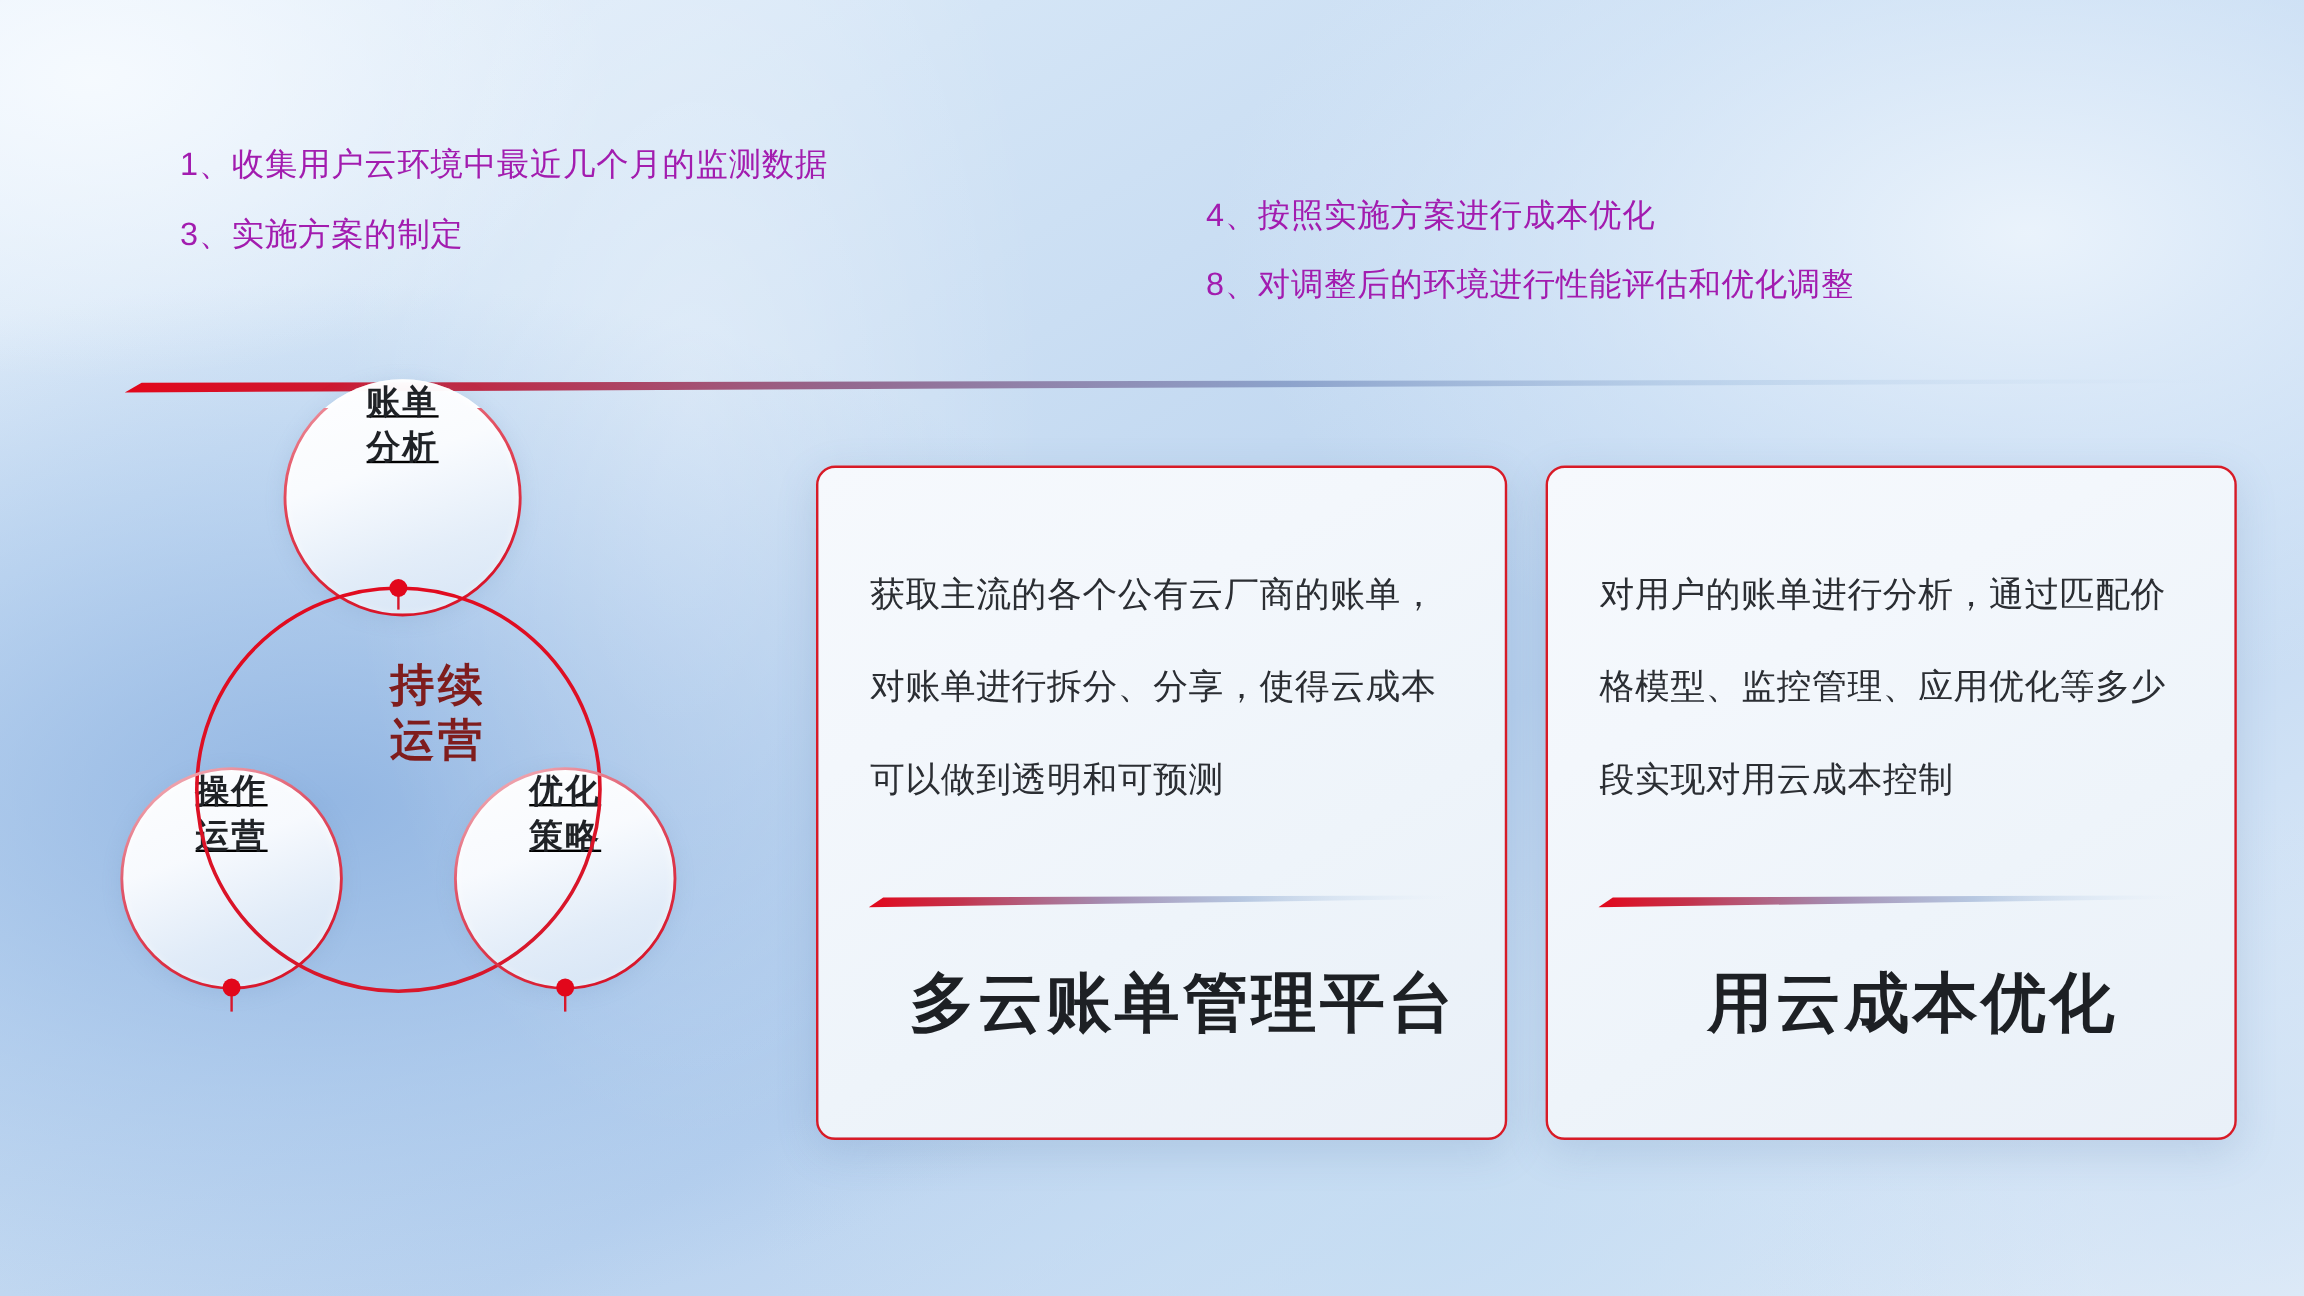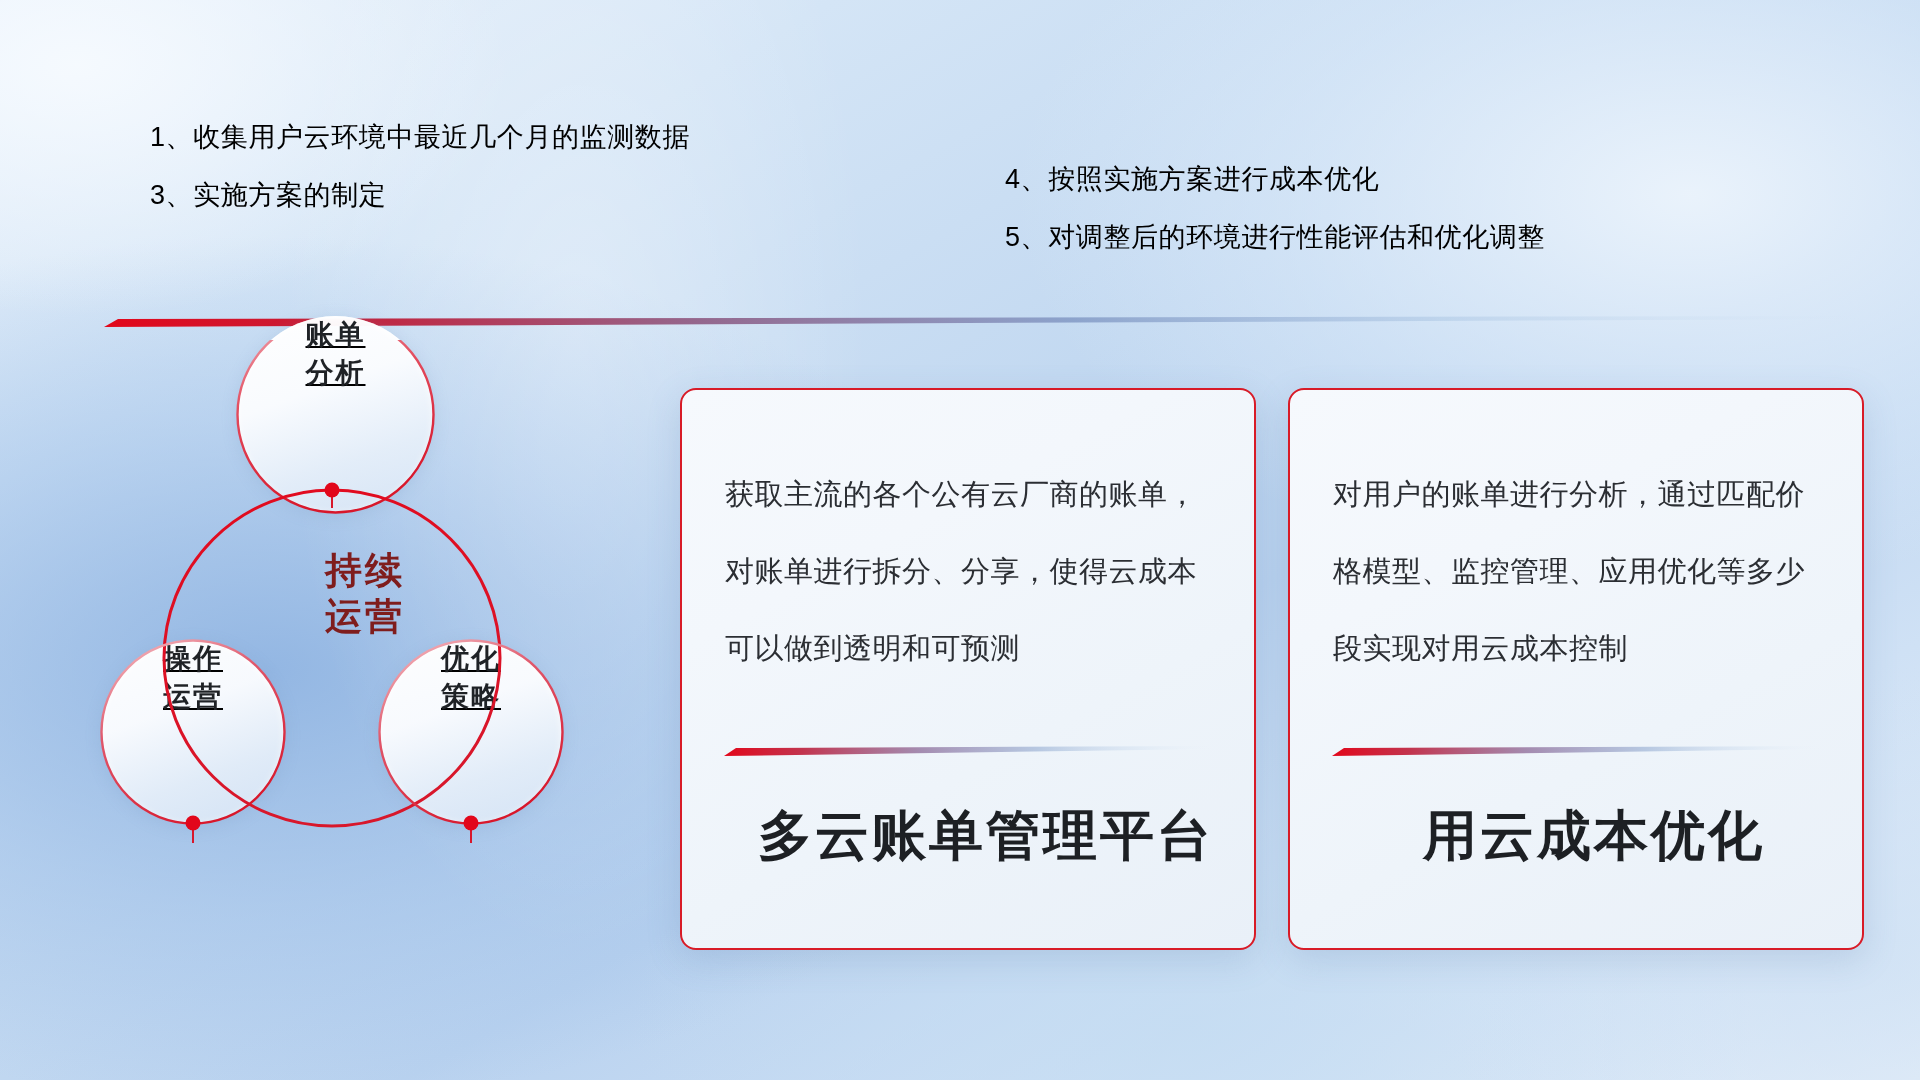--- a/index.html
+++ b/index.html
@@ -33,21 +33,21 @@
   .bg-blob6{
     background:radial-gradient(ellipse 420px 900px at 30% 30%, rgba(255,255,255,.30) 0%, rgba(255,255,255,0) 70%);
   }
 
   
   #toplist{position:absolute;left:0;top:0;width:1920px;height:300px;z-index:4;}
   .list-col{position:absolute;}
   .list-col.left{left:150px;top:108px;}
   .list-col.right{left:1005px;top:150px;}
   .list-item{
-    color:#000000;
+    color:#a21caf;
     font-size:27px;
     line-height:58px;
     white-space:nowrap;
     letter-spacing:.6px;
   }
 
   
   #divider{
     position:absolute;left:104px;top:316px;width:1760px;height:12px;z-index:4;
   }
@@ -76,21 +76,20 @@
     letter-spacing:3px;z-index:7;
   }
 
   
   .card{
     position:absolute;top:388px;width:572px;height:558px;z-index:5;
     border:2px solid #d81b27;border-radius:16px;
     background:linear-gradient(152deg,#f6f9fd 0%,#f3f7fc 30%,#eef4fa 62%,#e9f0f8 100%);
     box-shadow:0 10px 34px rgba(90,125,170,.20);
     overflow:hidden;
-    font-family:Liberation Mono, monospace;
   }
   #card1{left:680px;}
   #card2{left:1288px;}
   .card-body{
     position:absolute;left:43px;top:68px;width:486px;
     font-size:29px;line-height:77px;color:#2b2e33;letter-spacing:.5px;
   }
   .card-rule{
     position:absolute;left:42px;top:356px;width:490px;height:11px;
   }
@@ -113,21 +112,21 @@
   <div class="bgLayer bg-blob6"></div>
 </div>
 
 <div id="toplist">
   <div class="list-col left">
     <div class="list-item">1、收集用户云环境中最近几个月的监测数据</div>
     <div class="list-item">3、实施方案的制定</div>
   </div>
   <div class="list-col right">
     <div class="list-item">4、按照实施方案进行成本优化</div>
-    <div class="list-item">5、对调整后的环境进行性能评估和优化调整</div>
+    <div class="list-item">8、对调整后的环境进行性能评估和优化调整</div>
   </div>
 </div>
 
 <svg id="divider" viewBox="0 0 1760 12" preserveAspectRatio="none">
   <defs>
     <linearGradient id="gradDiv" x1="0" y1="0" x2="1" y2="0">
       <stop offset="0" stop-color="#e2071b" stop-opacity="1"></stop>
       <stop offset="0.14" stop-color="#c5203a" stop-opacity="1"></stop>
       <stop offset="0.34" stop-color="#8e5d85" stop-opacity=".92"></stop>
       <stop offset="0.55" stop-color="#7e95c2" stop-opacity=".80"></stop>

